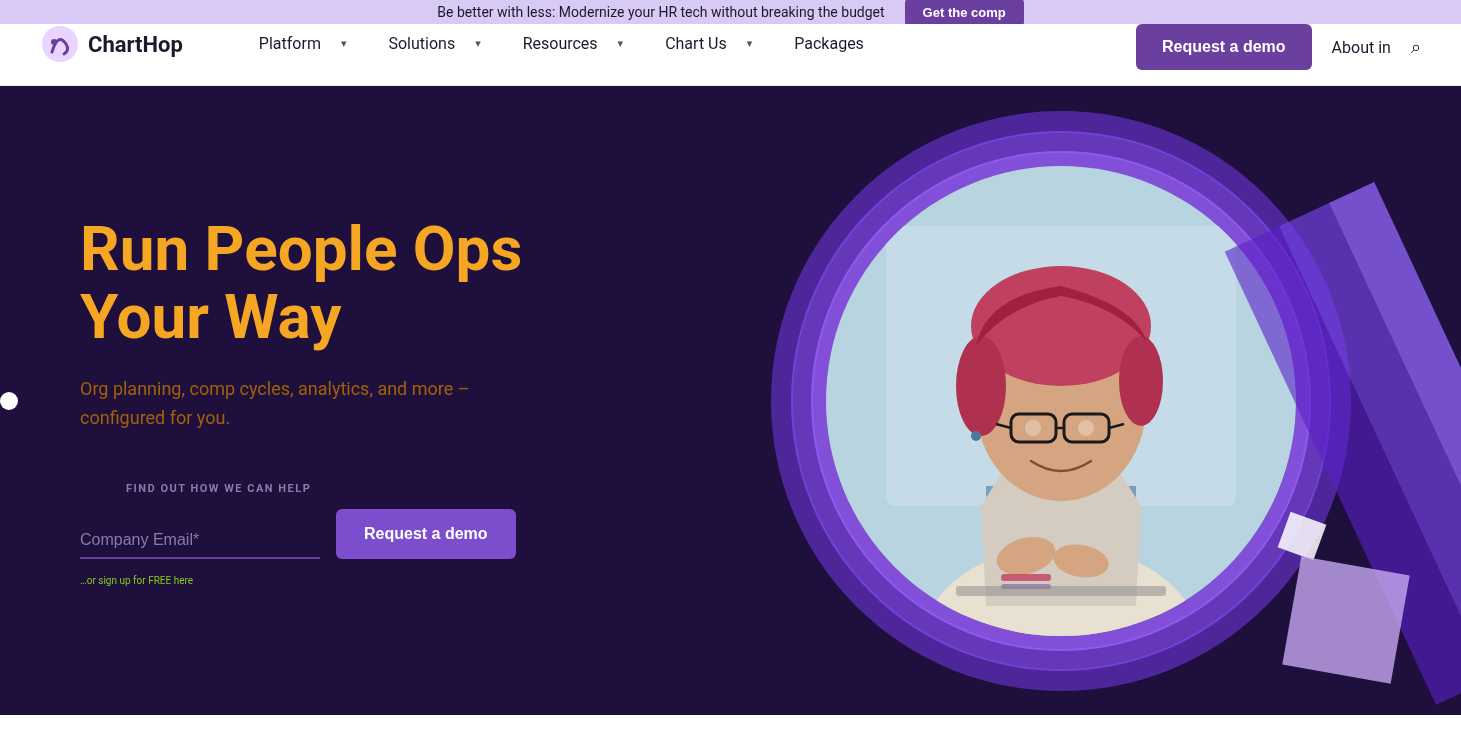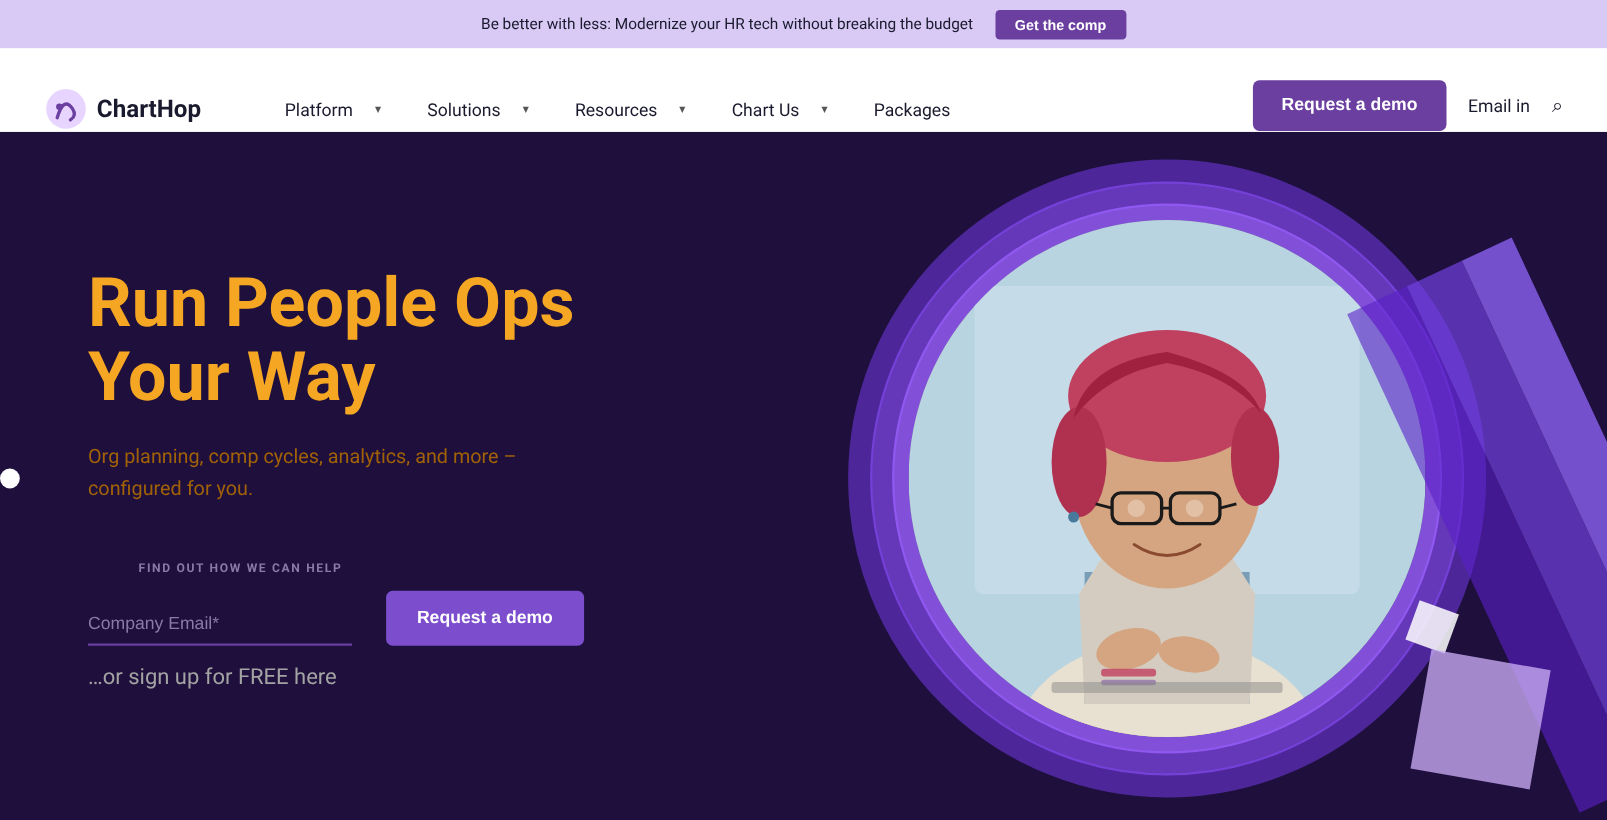--- a/index.html
+++ b/index.html
@@ -6,21 +6,21 @@
     body { font-family: -apple-system, BlinkMacSystemFont, 'Segoe UI', Roboto, sans-serif; width: 1461px; overflow-x: hidden; }
 
     
     .top-banner {
       background-color: #d8c9f5;
       display: flex;
       align-items: center;
       justify-content: center;
       padding: 8px 20px;
       gap: 20px;
-      height: 44px;
+      height: 24px;
     }
     .top-banner-text {
       font-size: 14px;
       color: #1a1a2e;
       font-weight: 400;
     }
     .top-banner-btn {
       background-color: #6b3fa0;
       color: white;
       border: none;
@@ -29,23 +29,23 @@
       font-size: 13px;
       font-weight: 600;
       cursor: pointer;
       white-space: nowrap;
     }
 
     
     .nav {
       background: white;
       display: flex;
-      align-items: flex-end;
+      align-items: flex-start;
       padding: 0 40px;
-      height: 76px;
+      height: 62px;
       border-bottom: 1px solid #f0f0f0;
       position: relative;
       z-index: 10;
     }
     .logo {
       display: flex;
       align-items: center;
       gap: 8px;
       margin-right: 60px;
       text-decoration: none;
@@ -141,21 +141,21 @@
       font-size: 11px;
       font-weight: 700;
       color: #8a7aaa;
       letter-spacing: 1.5px;
       text-transform: uppercase;
       margin-bottom: 14px;
       margin-left: 46px;
     }
     .hero-form {
       display: flex;
-      gap: 31px;
+      gap: 16px;
       align-items: flex-end;
       margin-bottom: 16px;
     }
     .email-input {
       background: transparent;
       border: none;
       border-bottom: 2px solid #6b3fa0;
       color: white;
       font-size: 16px;
       padding: 8px 0;
@@ -168,22 +168,22 @@
       color: white;
       border: none;
       padding: 16px 28px;
       border-radius: 6px;
       font-size: 16px;
       font-weight: 600;
       cursor: pointer;
       white-space: nowrap;
     }
     .hero-signup-link {
-      font-size: 20px;
-      color: #a3a3a3;
+      font-size: 10px;
+      color: #84cc16;
       cursor: pointer;
     }
 
     
     .hero-right {
       position: absolute;
       right: 0;
       top: 0;
       width: 800px;
       height: 100%;
@@ -327,21 +327,21 @@
       <span>Chart Us</span>
       <span class="chevron">▾</span>
     </div>
     <div class="nav-item">
       <span>Packages</span>
     </div>
   </div>
 
   <div class="nav-actions">
     <button class="request-demo-btn">Request a demo</button>
-    <span class="sign-in-link">Email in</span>
+    <span class="sign-in-link">About in</span>
     <span class="search-icon-btn">⌕</span>
   </div>
 </nav>
 
 <section class="hero">
   <div class="left-dot"></div>
 
   <div class="hero-content">
     <h1 class="hero-title">Run People Ops<br>Your Way</h1>
     <p class="hero-subtitle">Org planning, comp cycles, analytics, and more – configured for you.</p>

